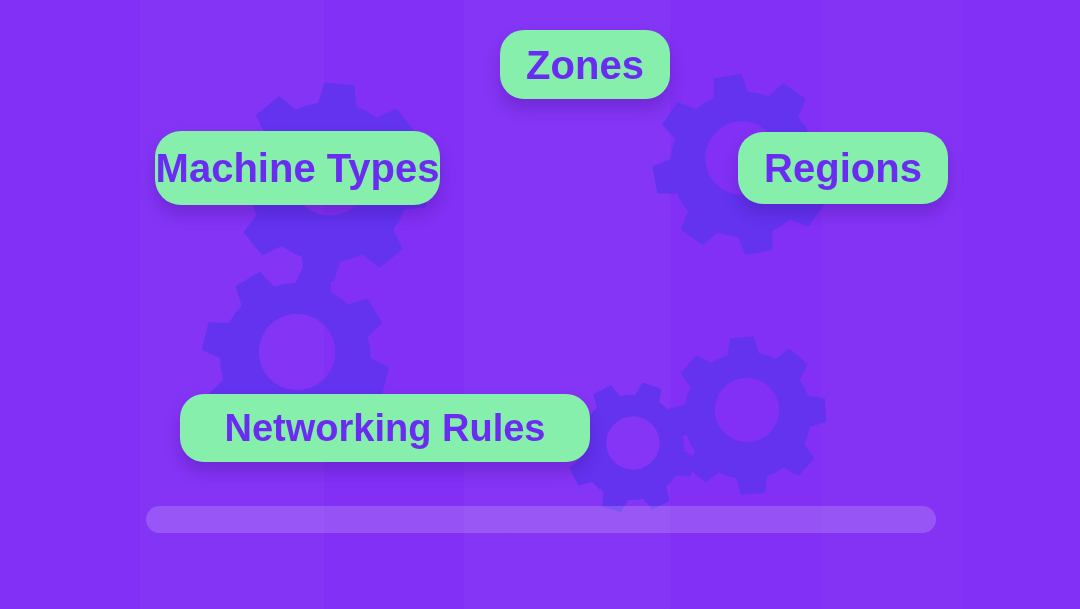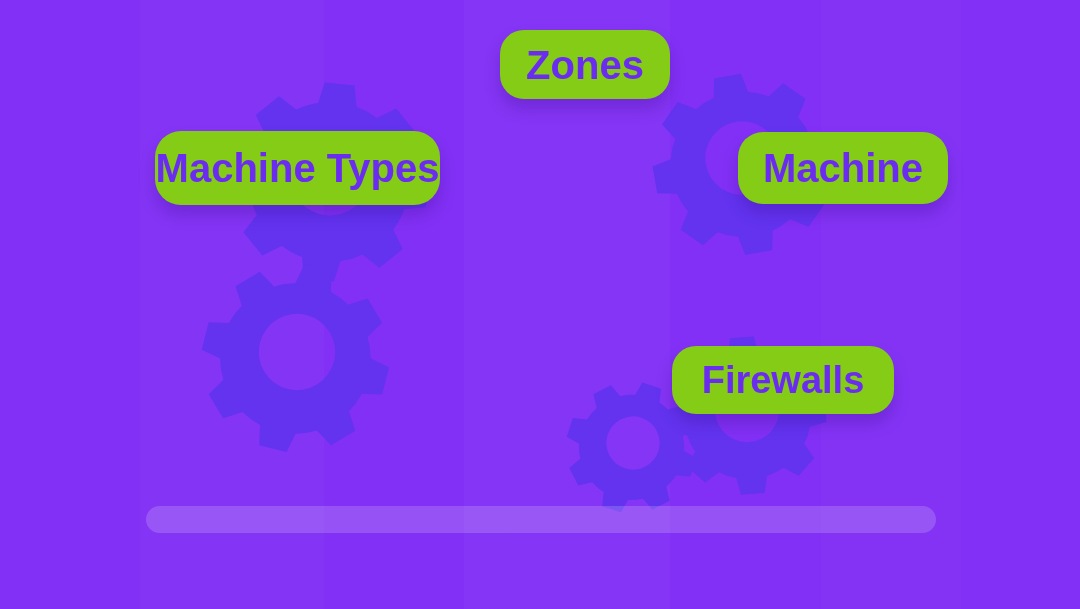--- a/index.html
+++ b/index.html
@@ -91,21 +91,21 @@
     border-radius: 14px;
     background: rgba(255,255,255,0.17);
   }
 
   
   .pill {
     position: absolute;
     display: flex;
     align-items: center;
     justify-content: center;
-    background: #84cc16;
+    background: #86efac;
     border-radius: 22px;
     box-shadow: 0 10px 16px rgba(40, 0, 110, 0.22);
     white-space: nowrap;
     box-sizing: border-box;
   }
   .pill-text {
     color: #6b2cf2;
     font-weight: 700;
     line-height: 1;
     user-select: none;
@@ -201,21 +201,21 @@
 
   <div class="pill pill-zones">
     <span class="pill-text">Zones</span>
   </div>
 
   <div class="pill pill-machine">
     <span class="pill-text">Machine Types</span>
   </div>
 
   <div class="pill pill-regions">
-    <span class="pill-text">Machine</span>
-  </div>
-
-  <div class="pill pill-firewalls">
-    <span class="pill-text">Firewalls</span>
-  </div>
-
+    <span class="pill-text">Regions</span>
+  </div>
+
+
+  <div class="pill pill-networking">
+    <span class="pill-text">Networking Rules</span>
+  </div>
 
 </div>
 
 </body></html>

